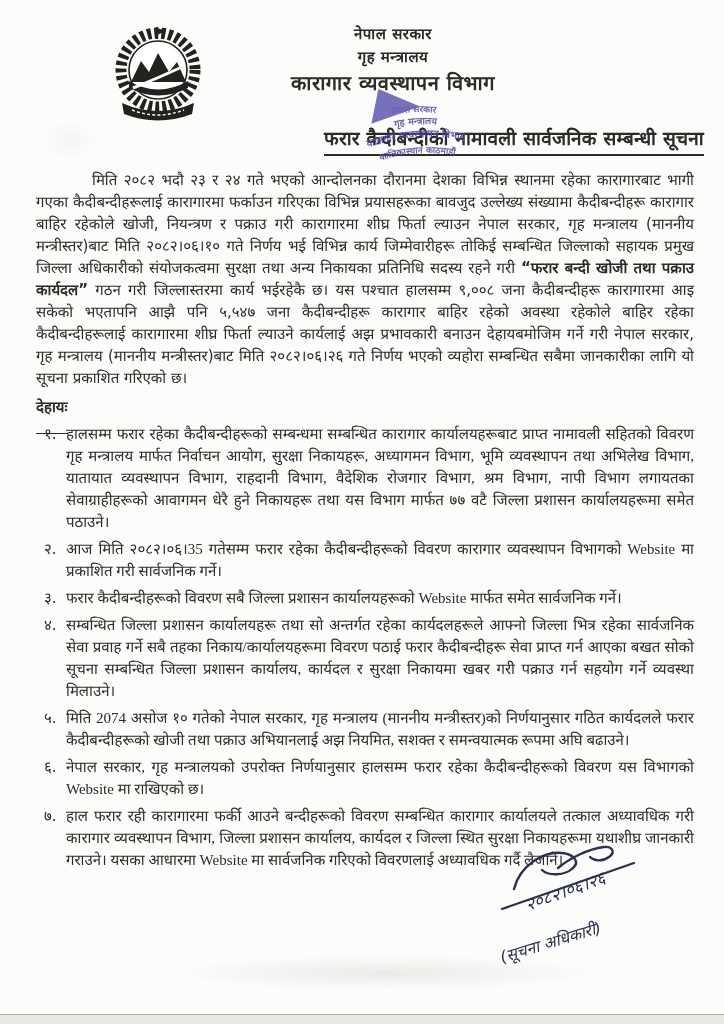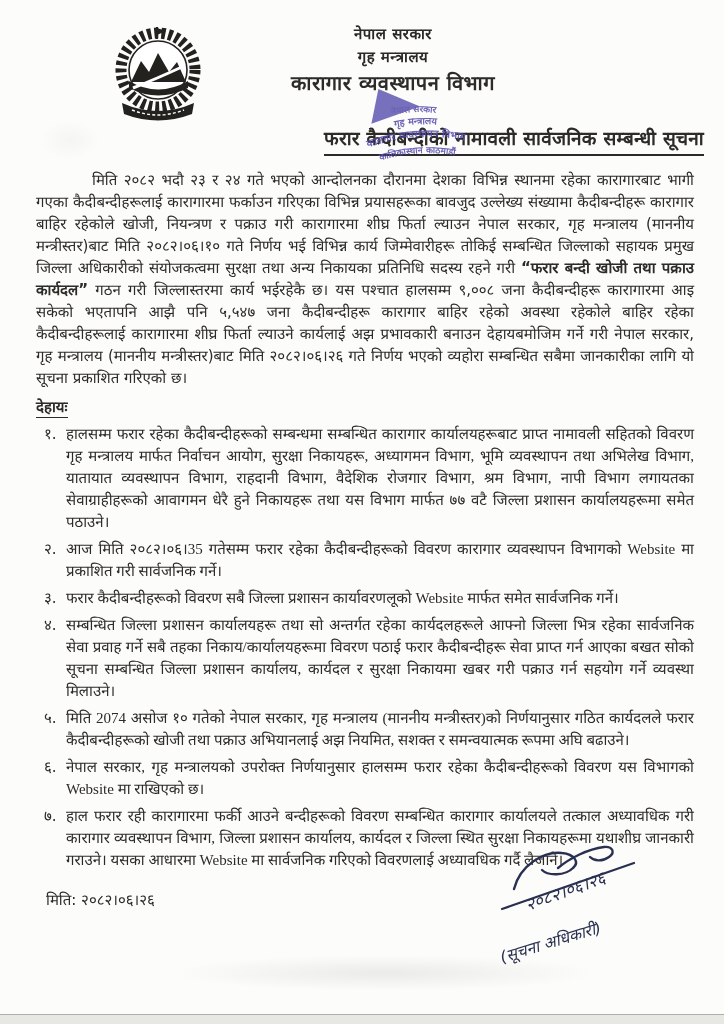--- a/index.html
+++ b/index.html
@@ -29,21 +29,21 @@
   
   .title-wrap{position:relative;left:10px;text-align:right;margin-top:30px;}
   .title{display:inline-block;font-size:19px;font-weight:bold;
          border-bottom:2.5px solid #2d2b28;padding-bottom:3px;letter-spacing:.2px;}
 
   
   .intro{margin:13px 0 3px 0;font-size:15px;line-height:22px;text-align:justify;
          text-indent:56px;}
   .bold-inline{font-weight:bold;}
   .deha{margin-top:7px;margin-bottom:7px;font-size:15px;font-weight:bold;}
-  .deha span{border-bottom:1.5px solid #2d2b28;padding-bottom:1px;}
+  .deha span{border-bottom:1.5px solid #2d2b28;padding-bottom:17px;}
 
   .nlist{margin:0;}
   .nitem{display:flex;margin:0 0 5px 8px;font-size:15px;line-height:22px;}
   .nitem .num{flex:0 0 22px;}
   .nitem .txt{flex:1;text-align:justify;font-family:Liberation Serif, serif;}
 
   
   .footer{position:relative;margin-top:18px;height:120px;}
   .f-date{font-size:15px;margin-left:10px;}
   .signature{position:absolute;left:452px;top:-48px;width:240px;height:150px;}
@@ -114,42 +114,41 @@
       <div class="nitem">
         <span class="num">१.</span>
         <span class="txt">हालसम्म फरार रहेका कैदीबन्दीहरूको सम्बन्धमा सम्बन्धित कारागार कार्यालयहरूबाट प्राप्त नामावली सहितको विवरण गृह मन्त्रालय मार्फत निर्वाचन आयोग, सुरक्षा निकायहरू, अध्यागमन विभाग, भूमि व्यवस्थापन तथा अभिलेख विभाग, यातायात व्यवस्थापन विभाग, राहदानी विभाग, वैदेशिक रोजगार विभाग, श्रम विभाग, नापी विभाग लगायतका सेवाग्राहीहरूको आवागमन धेरै हुने निकायहरू तथा यस विभाग मार्फत ७७ वटै जिल्ला प्रशासन कार्यालयहरूमा समेत पठाउने।</span>
       </div>
       <div class="nitem">
         <span class="num">२.</span>
         <span class="txt">आज मिति २०८२।०६।35 गतेसम्म फरार रहेका कैदीबन्दीहरूको विवरण कारागार व्यवस्थापन विभागको Website मा प्रकाशित गरी सार्वजनिक गर्ने।</span>
       </div>
       <div class="nitem">
         <span class="num">३.</span>
-        <span class="txt">फरार कैदीबन्दीहरूको विवरण सबै जिल्ला प्रशासन कार्यावरणलूको Website मार्फत समेत सार्वजनिक गर्ने।</span>
+        <span class="txt">फरार कैदीबन्दीहरूको विवरण सबै जिल्ला प्रशासन कार्यालयहरूको Website मार्फत समेत सार्वजनिक गर्ने।</span>
       </div>
       <div class="nitem">
         <span class="num">४.</span>
         <span class="txt">सम्बन्धित जिल्ला प्रशासन कार्यालयहरू तथा सो अन्तर्गत रहेका कार्यदलहरूले आफ्नो जिल्ला भित्र रहेका सार्वजनिक सेवा प्रवाह गर्ने सबै तहका निकाय/कार्यालयहरूमा विवरण पठाई फरार कैदीबन्दीहरू सेवा प्राप्त गर्न आएका बखत सोको सूचना सम्बन्धित जिल्ला प्रशासन कार्यालय, कार्यदल र सुरक्षा निकायमा खबर गरी पक्राउ गर्न सहयोग गर्ने व्यवस्था मिलाउने।</span>
       </div>
       <div class="nitem">
         <span class="num">५.</span>
         <span class="txt">मिति 2074 असोज १० गतेको नेपाल सरकार, गृह मन्त्रालय (माननीय मन्त्रीस्तर)को निर्णयानुसार गठित कार्यदलले फरार कैदीबन्दीहरूको खोजी तथा पक्राउ अभियानलाई अझ नियमित, सशक्त र समन्वयात्मक रूपमा अघि बढाउने।</span>
       </div>
       <div class="nitem">
         <span class="num">६.</span>
         <span class="txt">नेपाल सरकार, गृह मन्त्रालयको उपरोक्त निर्णयानुसार हालसम्म फरार रहेका कैदीबन्दीहरूको विवरण यस विभागको Website मा राखिएको छ।</span>
       </div>
       <div class="nitem">
         <span class="num">७.</span>
         <span class="txt">हाल फरार रही कारागारमा फर्की आउने बन्दीहरूको विवरण सम्बन्धित कारागार कार्यालयले तत्काल अध्यावधिक गरी कारागार व्यवस्थापन विभाग, जिल्ला प्रशासन कार्यालय, कार्यदल र जिल्ला स्थित सुरक्षा निकायहरूमा यथाशीघ्र जानकारी गराउने। यसका आधारमा Website मा सार्वजनिक गरिएको विवरणलाई अध्यावधिक गर्दै लैजाने।</span>
       </div>
     </div>
 
     <div class="footer">
-      <div class="f-date">मिति: २०८२।०६।२६</div>
 
       <svg class="signature" viewBox="0 0 240 150">
         <g>
           <path d="M26,48 C32,24 56,10 74,12 C86,13 92,21 85,27 C77,35 60,35 54,29 M70,27 C82,17 100,8 116,6 C124,5 128,11 121,16 C114,21 106,20 102,16" fill="none" stroke-width="2.4" stroke-linecap="round" stroke="#2a3050"></path>
           <path d="M14,68 L146,22" fill="none" stroke-width="2.2" stroke-linecap="round" stroke="#2a3050"></path>
         </g>
         <text transform="translate(40,70) rotate(-20)" font-size="17" font-style="italic" fill="#2a3050">२०८२।०६।२६</text>
         <text transform="translate(14,122) rotate(-17)" font-size="16" font-style="italic" fill="#2a3050">(सूचना अधिकारी)</text>
       </svg>
     </div>

